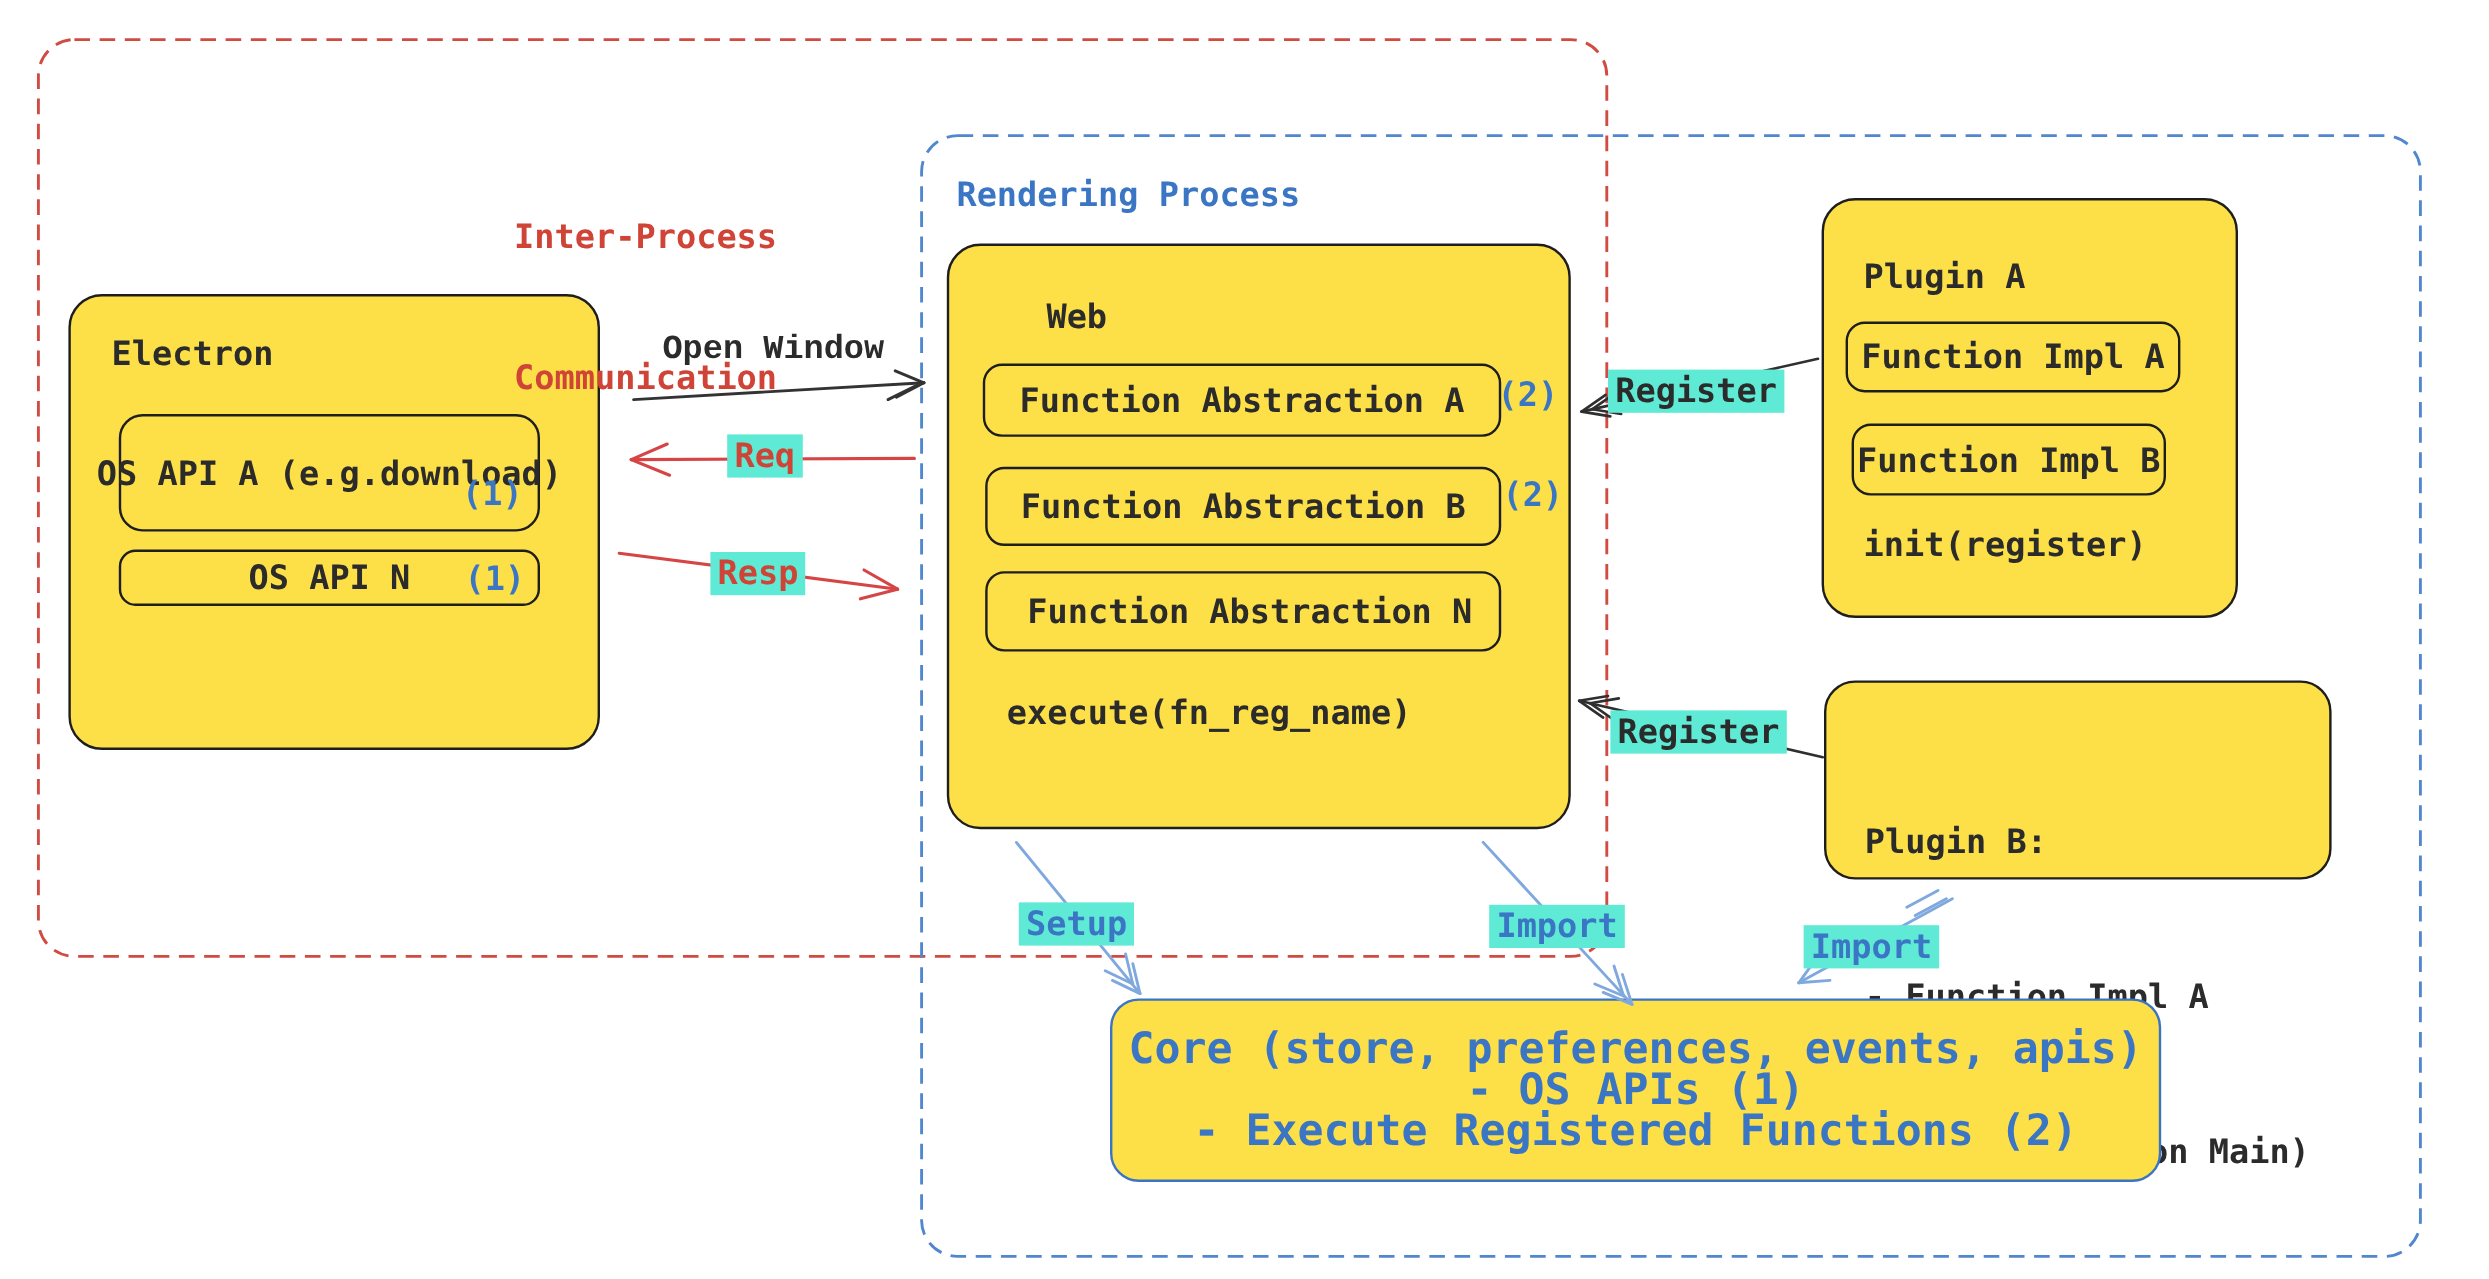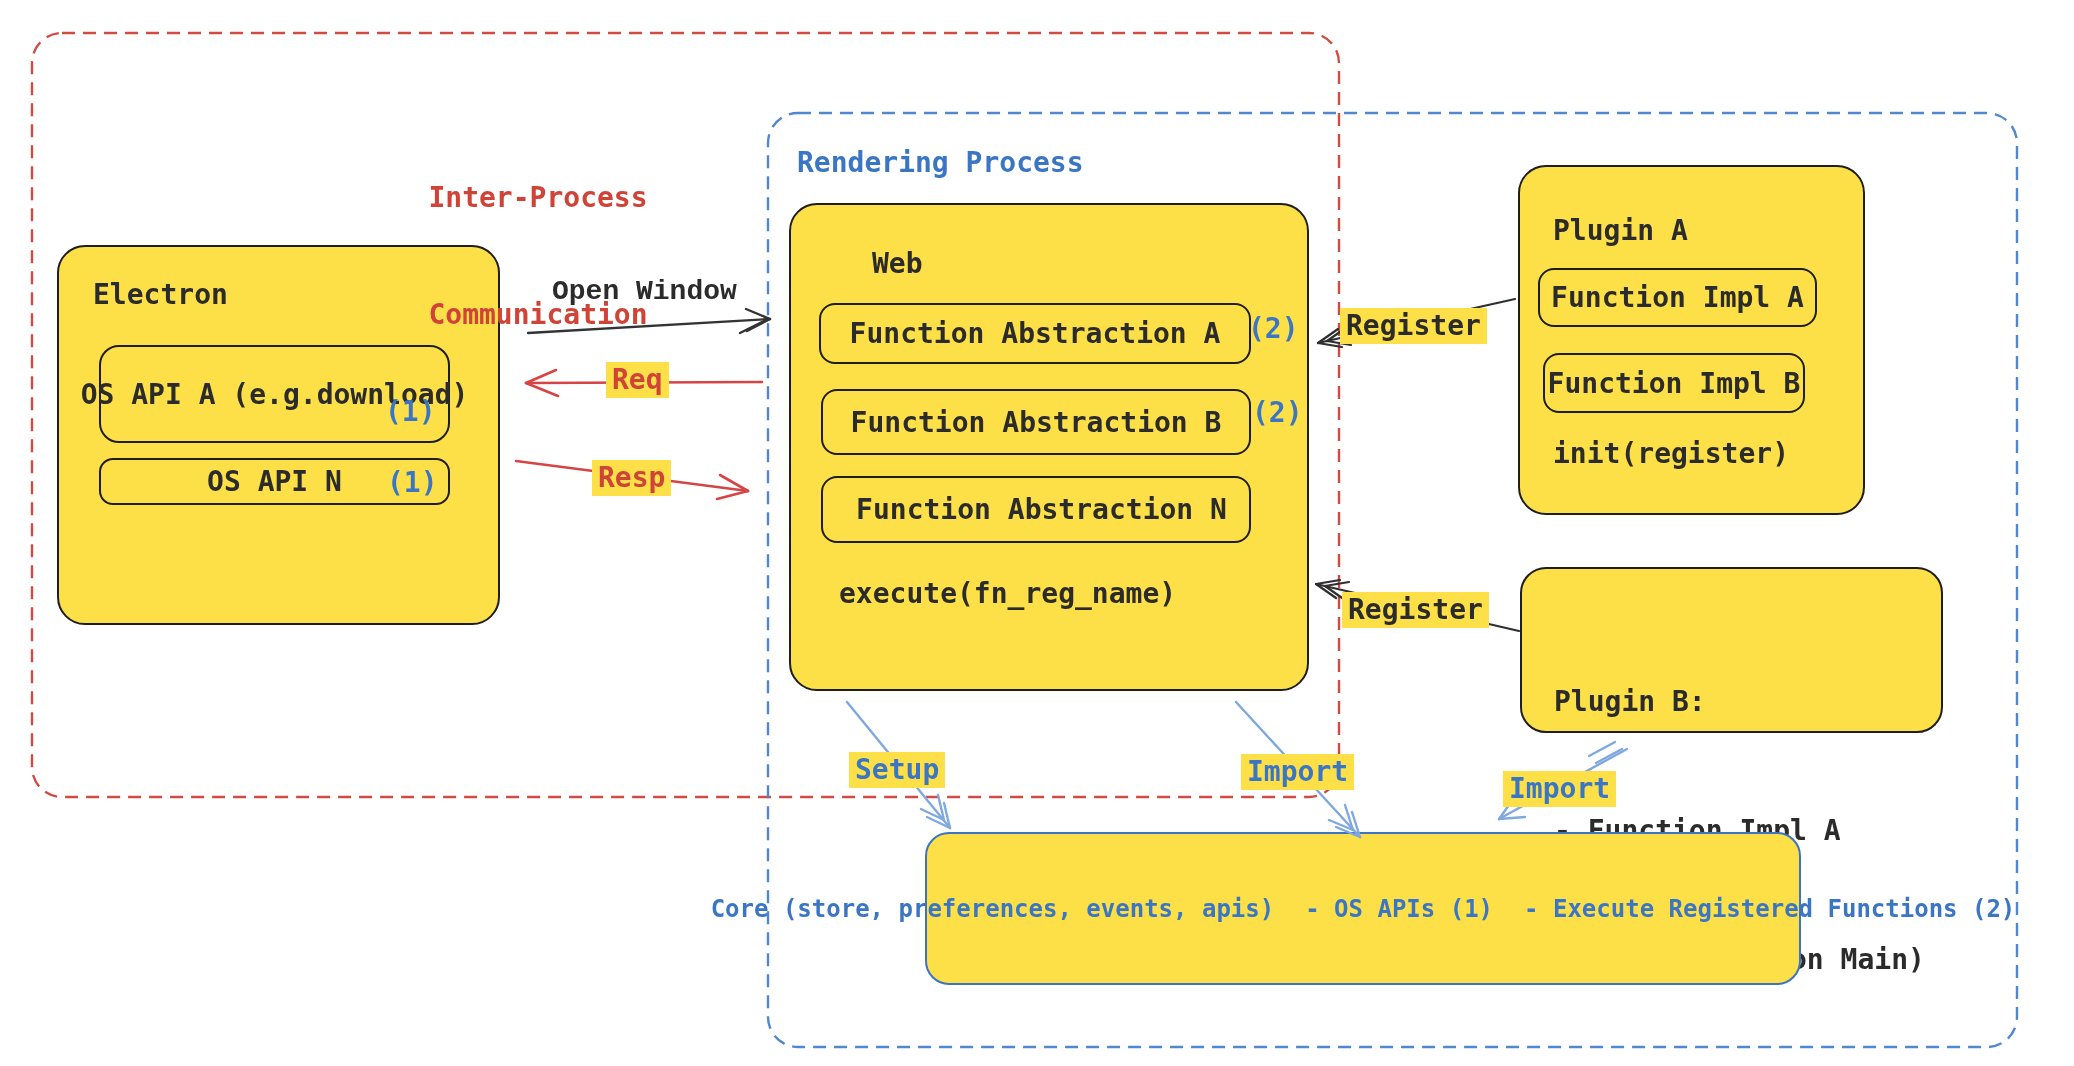--- a/index.html
+++ b/index.html
@@ -6,21 +6,21 @@
   #canvas{
     position:relative;width:2074px;height:1066px;background:#ffffff;overflow:hidden;
     font-family:"DejaVu Sans Mono","Liberation Mono",monospace;
     font-weight:600;color:#2b2b2b;
   }
   .box{position:absolute;background:#fde047;border:2px solid #1e1e1e;box-sizing:border-box;}
   .lbl{position:absolute;font-size:28px;line-height:34px;white-space:pre;}
   .center-lbl{display:flex;align-items:center;justify-content:center;text-align:center;}
   .blue{color:#3b76c5;}
   .red{color:#cf4437;}
-  .onwhite{background:#fde047;padding:1px 6px;z-index:5;}
+  .onwhite{background:#5eead4;padding:1px 6px;z-index:5;}
   svg.overlay{position:absolute;left:0;top:0;z-index:4;pointer-events:none;}
   .boxtext{font-size:28px;line-height:33px;white-space:pre;}
 </style>
 </head>
 <body>
 
 <div id="canvas">
 
   <div class="box" style="left:57px;top:245px;width:443px;height:380px;border-radius:28px;z-index:2;"></div>
 
@@ -66,21 +66,21 @@
 
   <div class="box" style="left:1520px;top:567px;width:423px;height:166px;border-radius:26px;z-index:2;">
     <div style="position:absolute;left:32px;top:25px;font-size:28px;line-height:43px;white-space:pre;">
       <div>Plugin B:</div>
       <div>- Function Impl A</div>
       <div>- Module (run on Main)</div>
     </div>
   </div>
 
   <div class="box" style="left:925px;top:832px;width:876px;height:153px;border-radius:24px;border-color:#3b74c4;z-index:2;">
-    <div class="center-lbl blue" style="position:absolute;inset:0;flex-direction:row;font-size:24px;line-height:34px;white-space:pre;gap:31px;">
+    <div class="center-lbl blue" style="position:absolute;inset:0;flex-direction:column;font-size:36px;line-height:34px;white-space:pre;">
       <div>Core (store, preferences, events, apis)</div>
       <div>- OS APIs (1)</div>
       <div>- Execute Registered Functions (2)</div>
     </div>
   </div>
 
   <svg class="overlay" width="2074" height="1066" viewBox="0 0 2074 1066">
 
     <rect x="32" y="33" width="1307" height="764" rx="30" fill="none" stroke="#d04b41" stroke-width="2.4" stroke-dasharray="13 8"></rect>
     <rect x="768" y="113" width="1249" height="934" rx="30" fill="none" stroke="#5187cf" stroke-width="2.4" stroke-dasharray="13 8"></rect>

